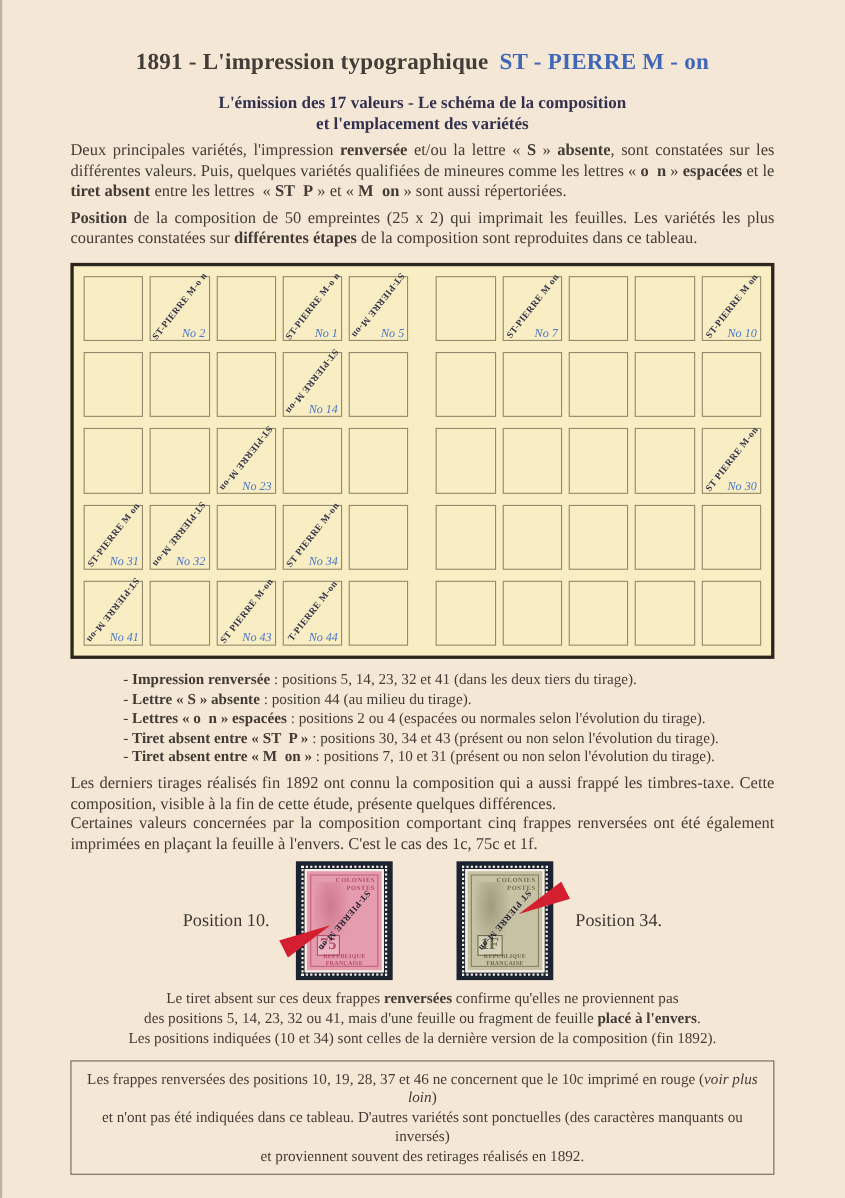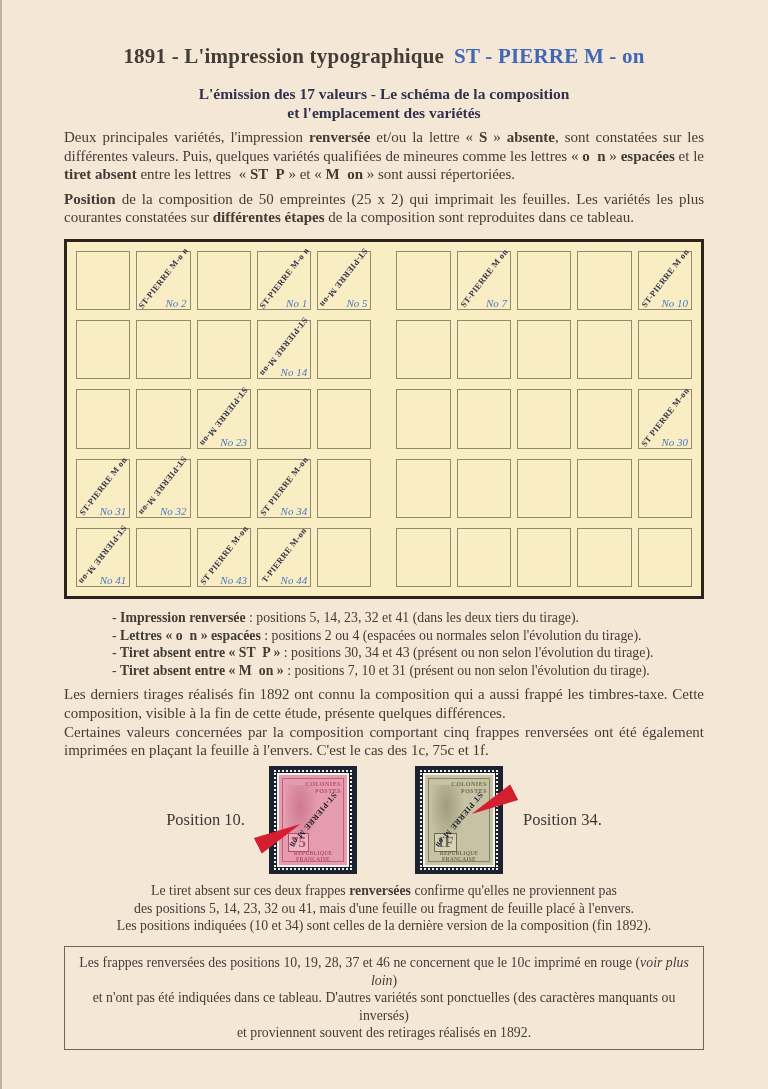--- a/index.html
+++ b/index.html
@@ -214,20 +214,21 @@
     <div class="gutter"></div>
     <div class="cell"></div>
     <div class="cell"></div>
     <div class="cell"></div>
     <div class="cell"></div>
     <div class="cell"></div>
   </div>
 
 <div class="legend">
     <div class="line"><span>- </span><span style="font-weight: bold;">Impression renversée</span><span> : positions 5, 14, 23, 32 et 41 (dans les deux tiers du tirage).</span></div>
+    <div class="line"><span>- </span><span style="font-weight: bold;">Lettre « S » absente</span><span> : position 44 (au milieu du tirage).</span></div>
     <div class="line"><span>- </span><span style="font-weight: bold;">Lettres « o  n » espacées</span><span> : positions 2 ou 4 (espacées ou normales selon l'évolution du tirage).</span></div>
     <div class="line"><span>- </span><span style="font-weight: bold;">Tiret absent entre « ST  P »</span><span> : positions 30, 34 et 43 (présent ou non selon l'évolution du tirage).</span></div>
     <div class="line"><span>- </span><span style="font-weight: bold;">Tiret absent entre « M  on »</span><span> : positions 7, 10 et 31 (présent ou non selon l'évolution du tirage).</span></div>
   </div>
 
 <div class="para"><span>Les derniers tirages réalisés fin 1892 ont connu la composition qui a aussi frappé les timbres-taxe. Cette composition, visible à la fin de cette étude, présente quelques différences.
 </span><span>Certaines valeurs concernées par la composition comportant cinq frappes renversées ont été également imprimées en plaçant la feuille à l'envers. C'est le cas des 1c, 75c et 1f.</span></div>
 
 <div class="stamps">
   <span class="pos-label lbl-left">Position 10.</span>
@@ -260,21 +261,21 @@
       <div class="st-ovp">ST PIERRE M-on</div>
     </div>
     <div class="arrow arrow-right"></div>
   </div>
 
   <span class="pos-label lbl-right">Position 34.</span>
 </div>
 
 <div class="caption">
     <div class="line"><span>Le tiret absent sur ces deux frappes </span><span style="font-weight: bold;">renversées</span><span> confirme qu'elles ne proviennent pas</span></div>
-    <div class="line"><span>des positions 5, 14, 23, 32 ou 41, mais d'une feuille ou fragment de feuille </span><span style="font-weight: normal;">placé à l'envers</span><span>.</span></div>
+    <div class="line"><span>des positions 5, 14, 23, 32 ou 41, mais d'une feuille ou fragment de feuille </span><span style="font-weight: bold;">placé à l'envers</span><span>.</span></div>
     <div class="line"><span>Les positions indiquées (10 et 34) sont celles de la dernière version de la composition (fin 1892).</span></div>
   </div>
 
 <div class="footbox">
     <div class="line"><span>Les frappes renversées des positions 10, 19, 28, 37 et 46 ne concernent que le 10c imprimé en rouge (</span><span style="font-style: italic;">voir plus loin</span><span>)</span></div>
     <div class="line"><span>et n'ont pas été indiquées dans ce tableau. D'autres variétés sont ponctuelles (des caractères manquants ou inversés)</span></div>
     <div class="line"><span>et proviennent souvent des retirages réalisés en 1892.</span></div>
   </div>
 
 </body></html>

